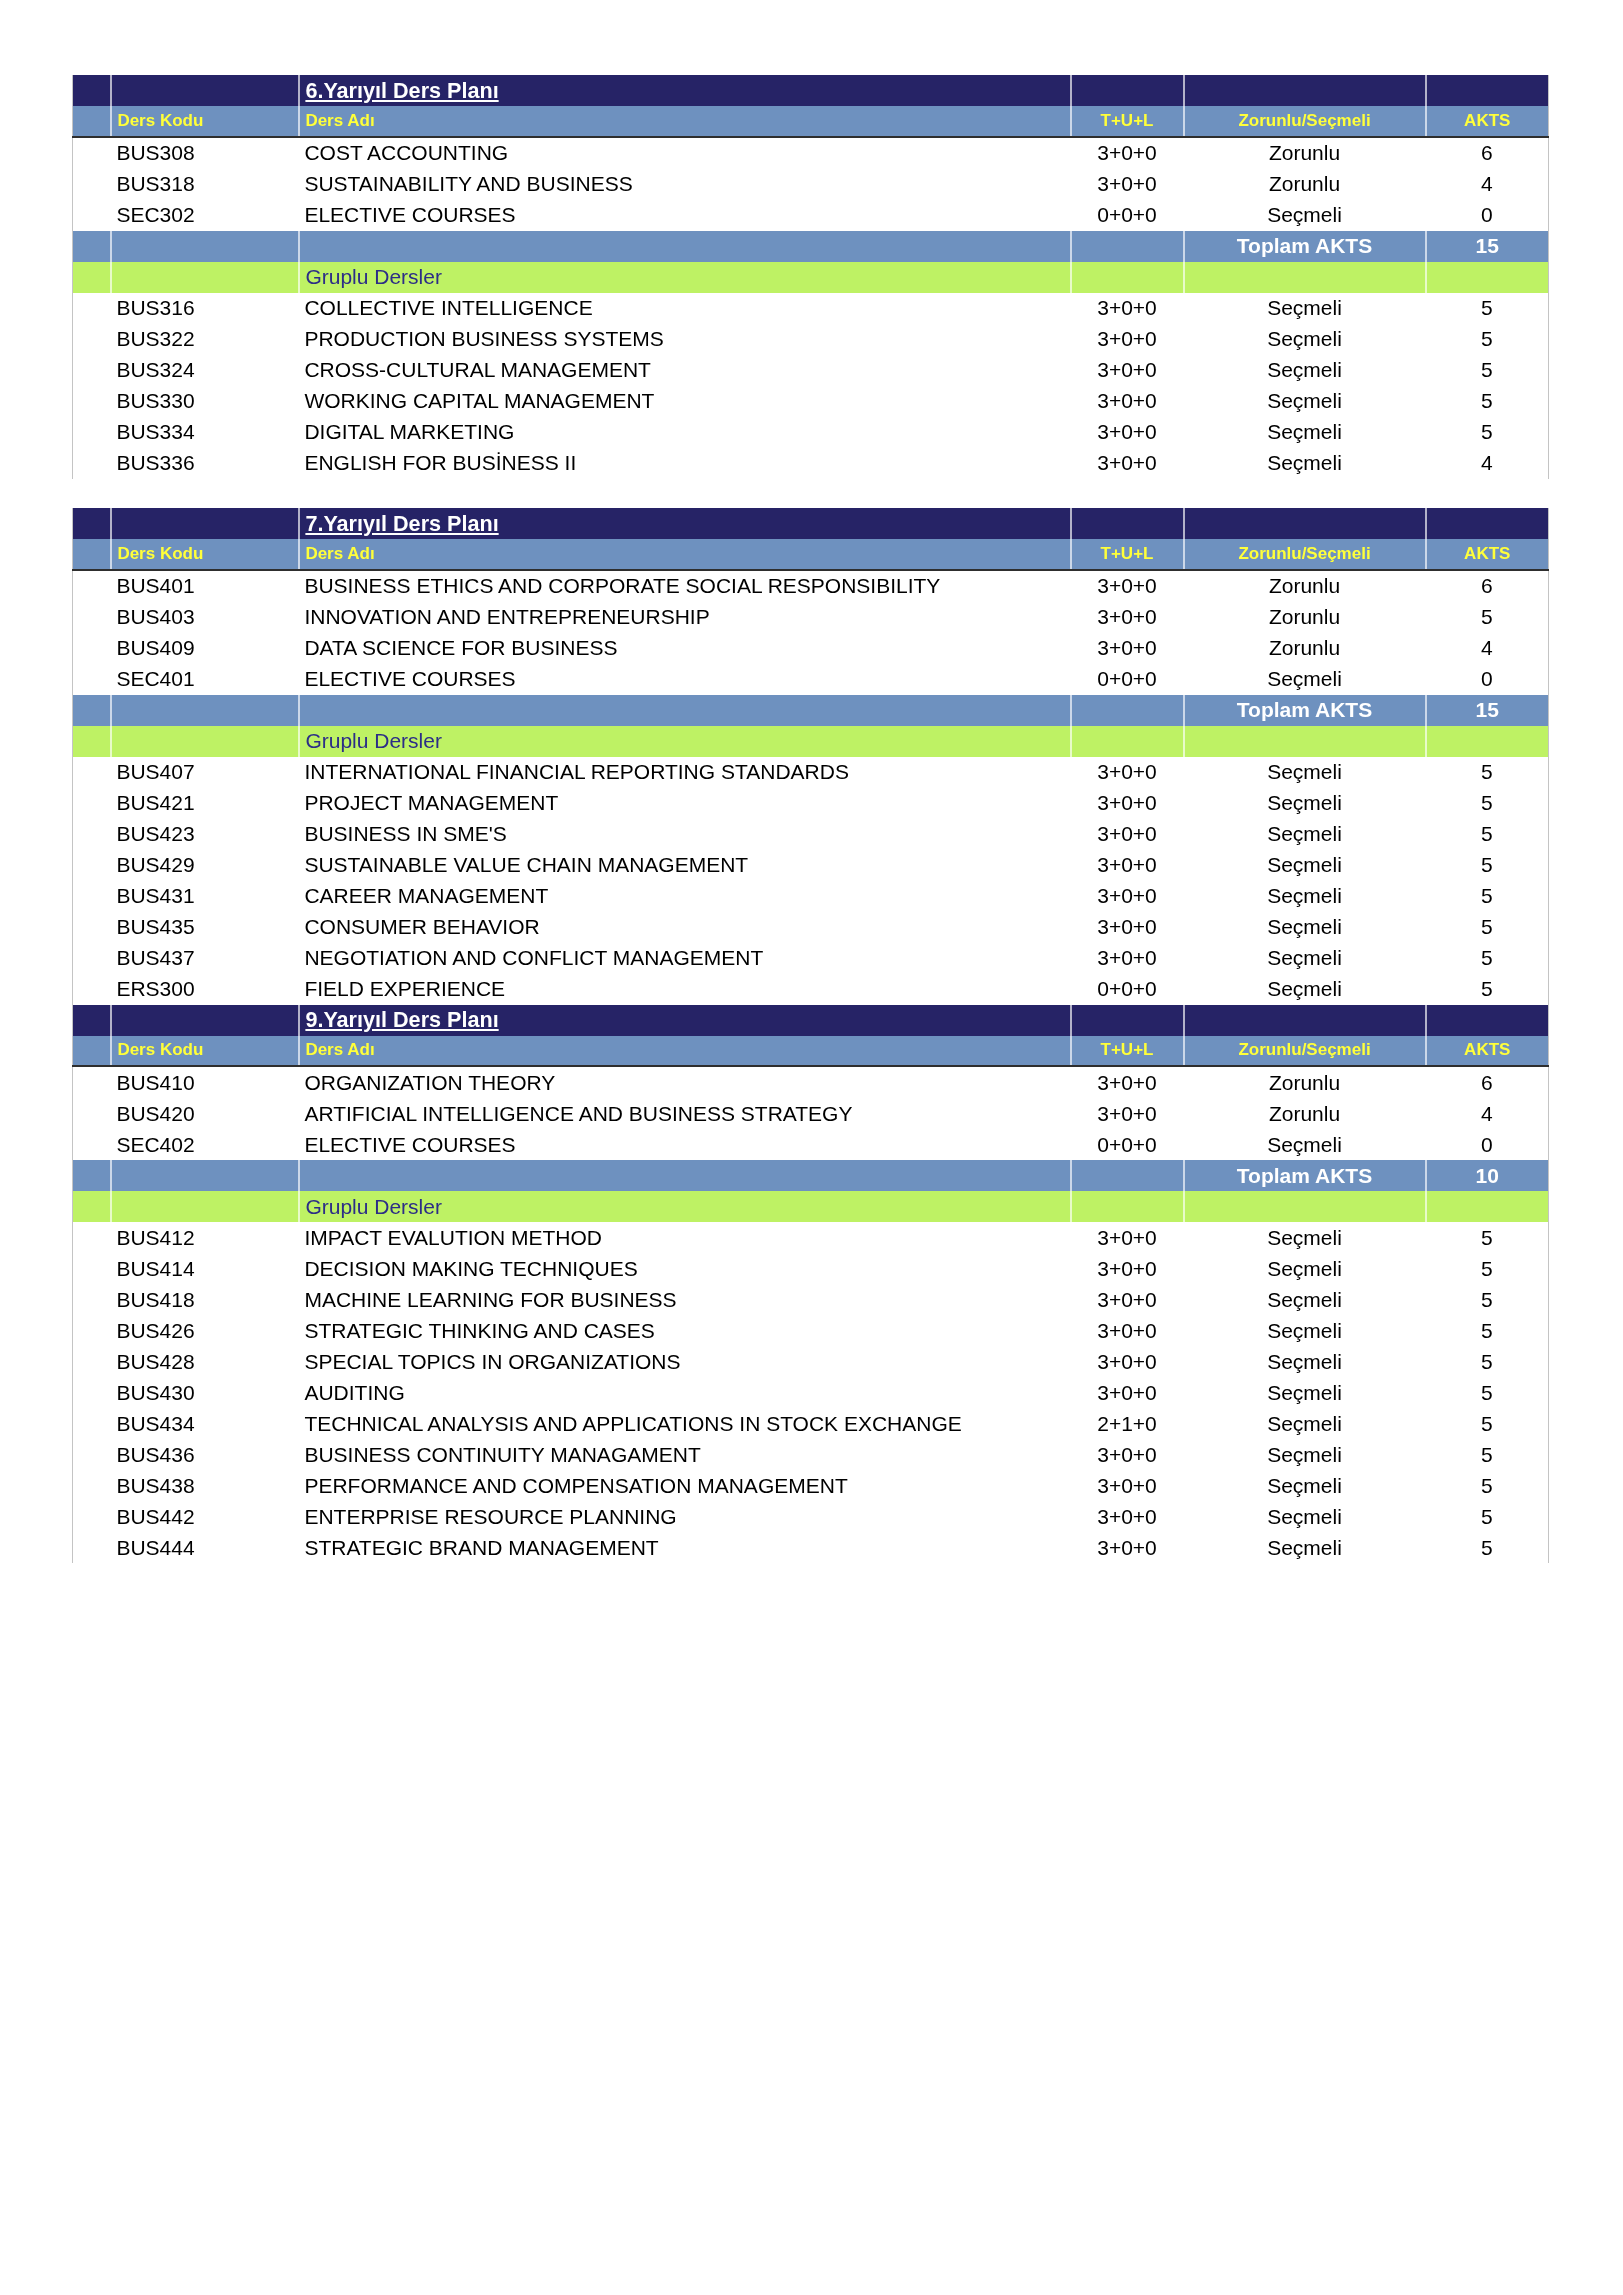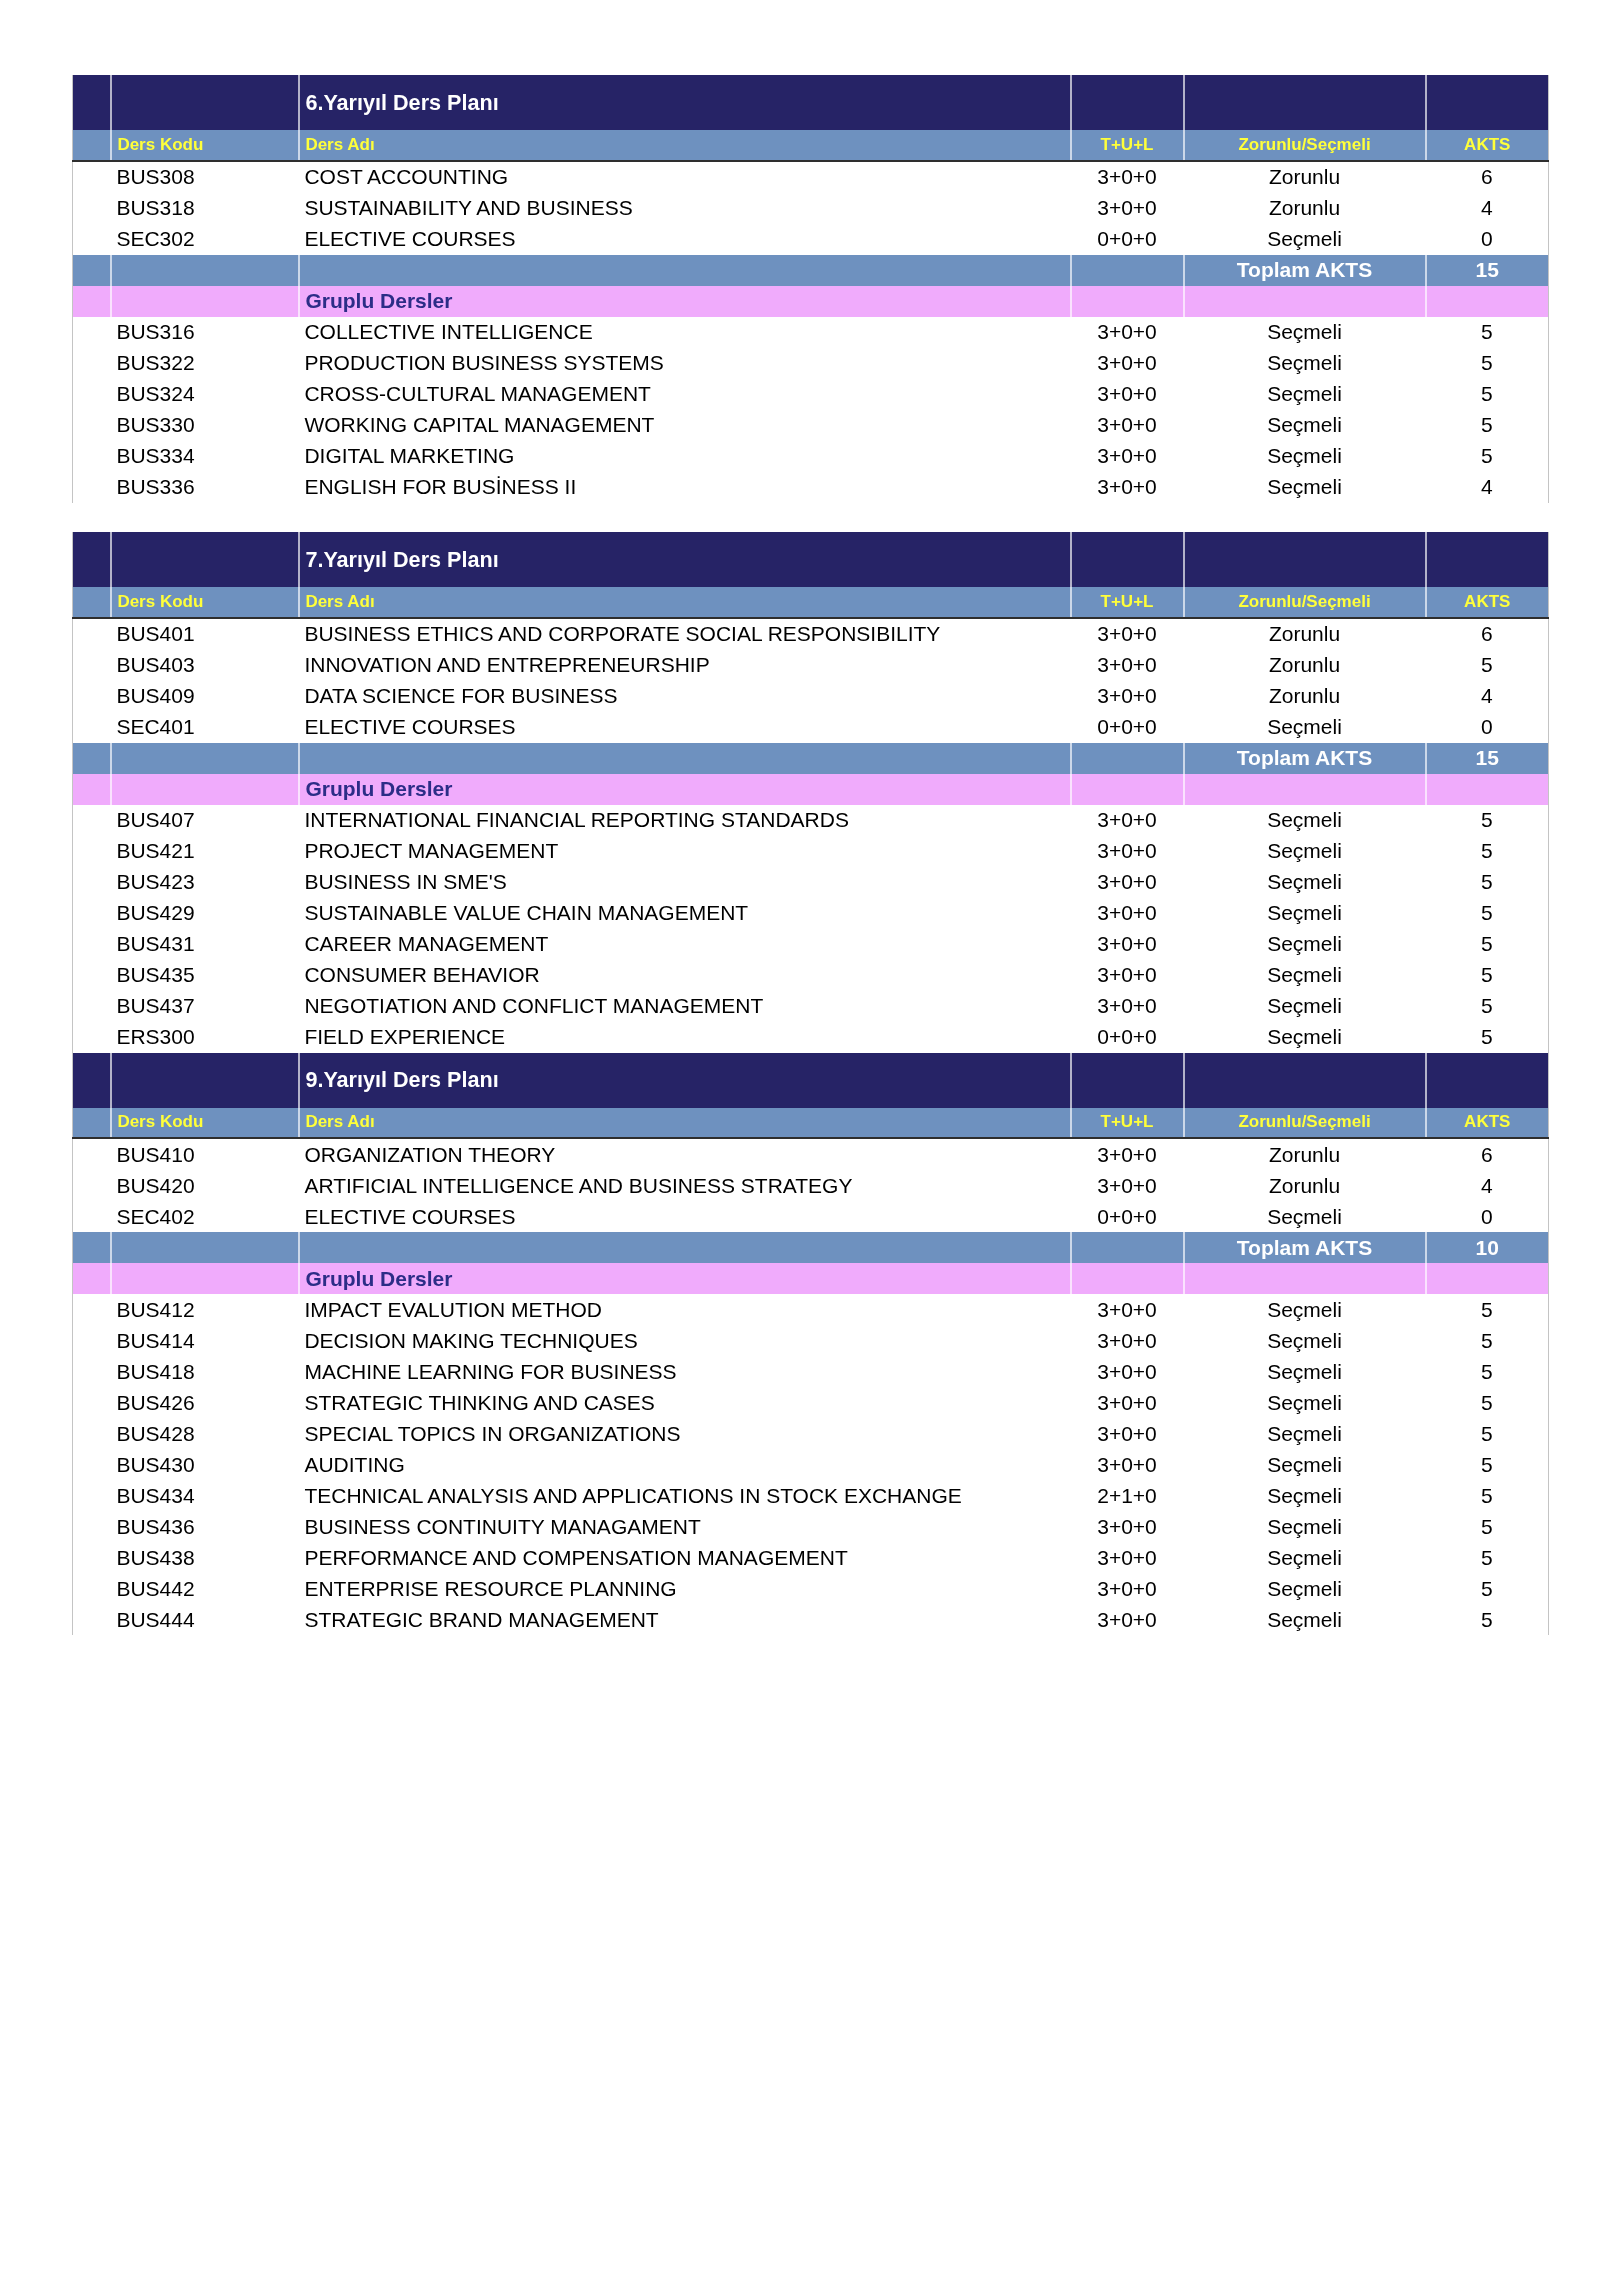--- a/index.html
+++ b/index.html
@@ -35,21 +35,22 @@
   col.c1 { width: 188px; }
   col.c2 { width: 772px; }
   col.c3 { width: 113px; }
   col.c4 { width: 242px; }
   col.c5 { width: 123px; }
 
   
   tr.title-row > td {
     background: #262366;
     height: 31px;
-    padding: 12px;
+    padding: 0;
+    text-decoration: underline;
   }
   tr.title-row > td.title-cell {
     color: #ffffff;
     font-weight: bold;
     font-size: 21.6px;
     text-align: left;
     padding-left: 5.9px;
     vertical-align: middle;
   }
   
@@ -89,25 +90,24 @@
   }
   tr.toplam-row > td.toplam-label,
   tr.toplam-row > td.toplam-value {
     color: #ffffff;
     font-weight: bold;
     font-size: 21px;
     text-align: center;
   }
   
   tr.gruplu-row > td {
-    background: #f0abfc;
+    background: #bef264;
     height: 31px;
     padding: 0;
     vertical-align: middle;
-    font-weight: bold;
   }
   tr.gruplu-row > td.gruplu-label {
     color: #2C2D87;
     font-size: 21px;
     text-align: left;
     padding-left: 5.9px;
   }
 
   
   tr.title-row > td + td,

